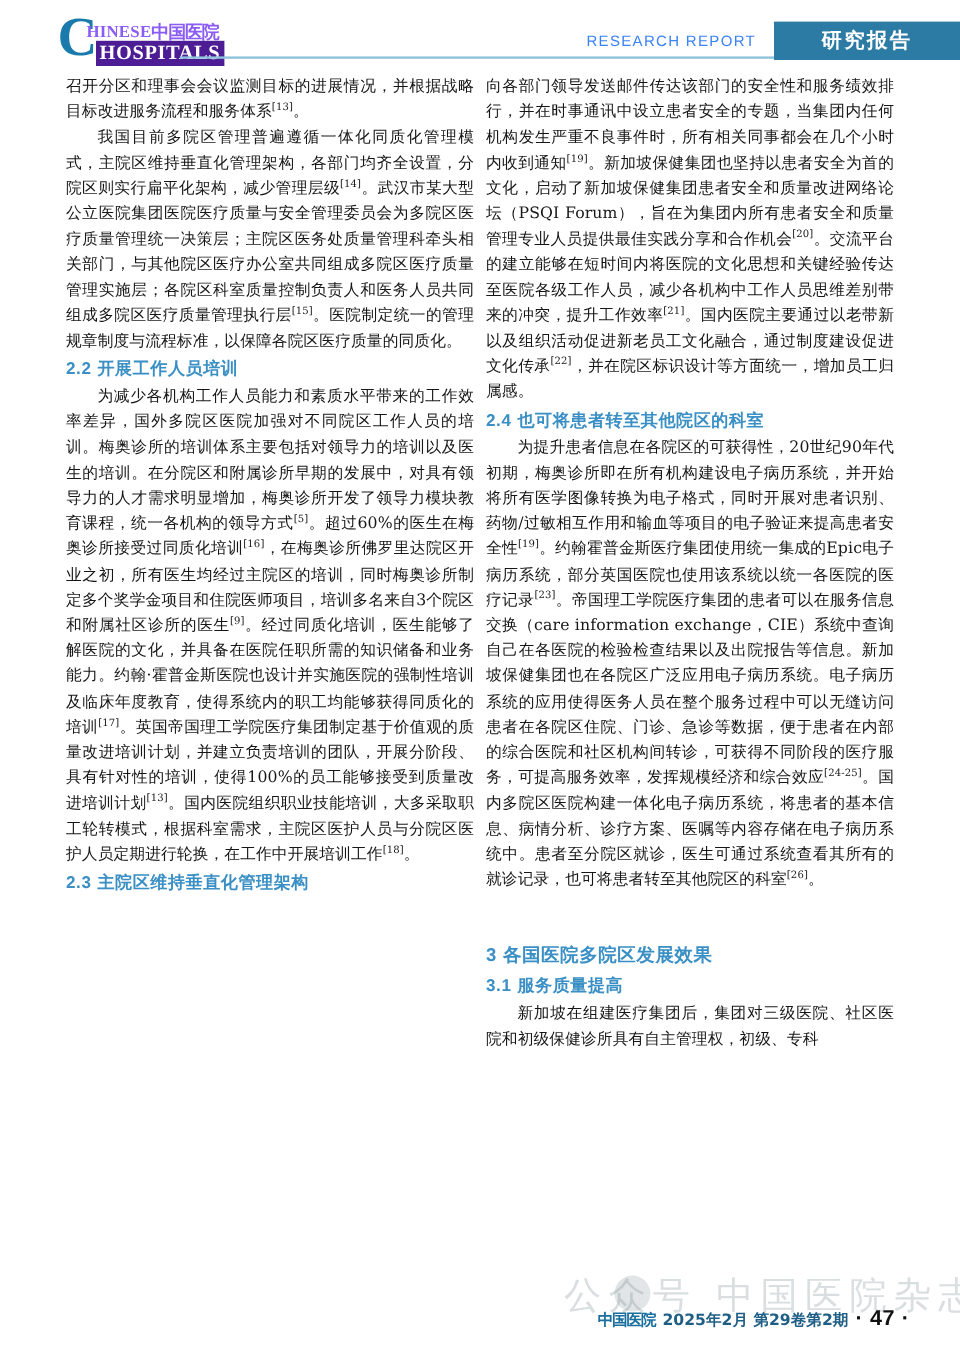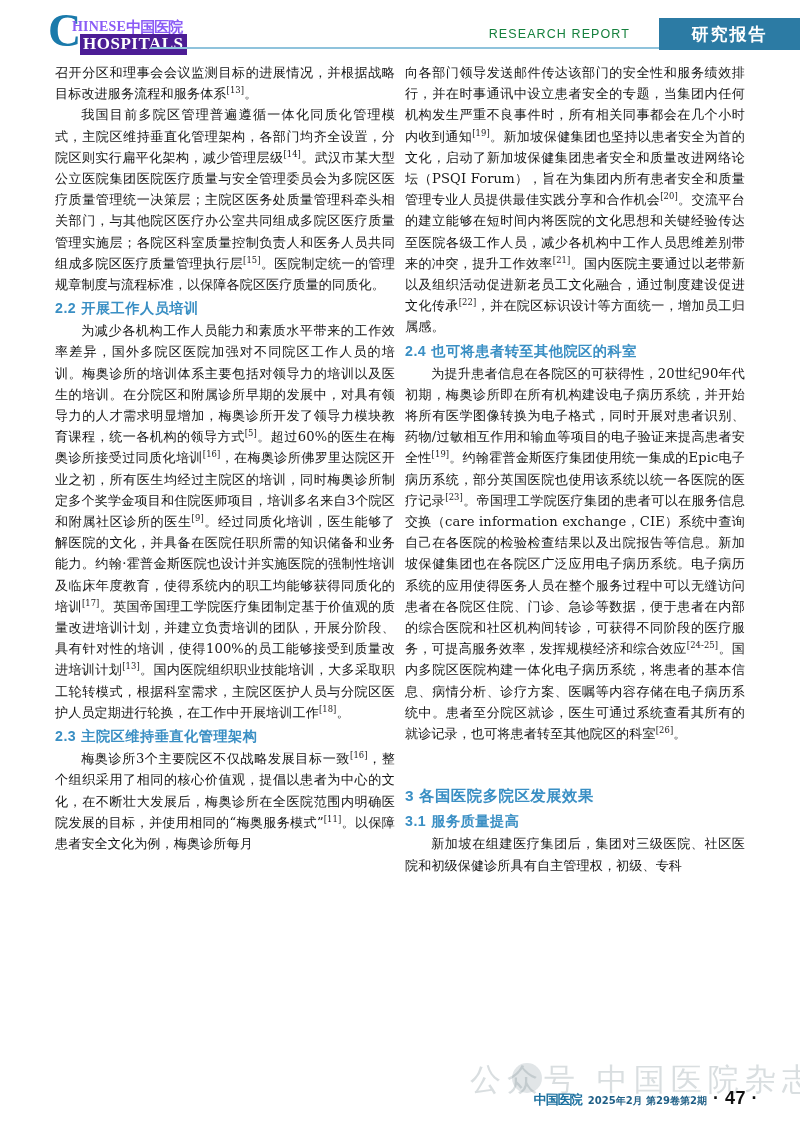--- a/index.html
+++ b/index.html
@@ -94,29 +94,29 @@
     background: #8fc3dc;
   }
 
   .header-en {
     position: absolute;
     right: 170px;
     top: 27px;
     font-family: "Liberation Sans", sans-serif;
     font-size: 12.5px;
     letter-spacing: 1.1px;
-    color: #15803d;
+    color: #3b82f6;
     white-space: nowrap;
   }
 
   .header-badge {
     position: absolute;
     right: 0px;
     top: 18px;
-    width: 141px;
+    width: 155px;
     height: 32px;
     background: #2c7ba4;
   }
   .header-badge span {
     display: block;
     text-align: center;
     line-height: 32px;
     color: #ffffff;
     font-family: "DejaVu Sans", sans-serif;
     font-weight: 700;
@@ -195,21 +195,21 @@
   }
   .footer-logo {
     font-family: "DejaVu Sans", sans-serif;
     font-size: 13px;
     font-weight: 700;
     color: #1a6f9e;
     letter-spacing: -1px;
   }
   .footer-meta {
     font-family: "DejaVu Sans", sans-serif;
-    font-size: 10px;
+    font-size: 13px;
     font-weight: 700;
     color: #1f5f86;
     letter-spacing: 0px;
     margin-top: 40px;
   }
   .footer-page {
     font-family: "Liberation Sans", sans-serif;
     font-size: 18px;
     font-weight: 700;
     color: #111111;
@@ -268,21 +268,20 @@
       <p class="body"><span>召开分区和理事会会议监测目标的进展情况，并根据战略目标改进服务流程和服务体系</span><sup class="ref">[13]</sup><span>。</span></p>
 
       <p class="body indent"><span>我国目前多院区管理普遍遵循一体化同质化管理模式，主院区维持垂直化管理架构，各部门均齐全设置，分院区则实行扁平化架构，减少管理层级</span><sup class="ref">[14]</sup><span>。武汉市某大型公立医院集团医院医疗质量与安全管理委员会为多院区医疗质量管理统一决策层；主院区医务处质量管理科牵头相关部门，与其他院区医疗办公室共同组成多院区医疗质量管理实施层；各院区科室质量控制负责人和医务人员共同组成多院区医疗质量管理执行层</span><sup class="ref">[15]</sup><span>。医院制定统一的管理规章制度与流程标准，以保障各院区医疗质量的同质化。</span></p>
 
       <h3 class="sec"><span class="sec-num">2.2</span><span>开展工作人员培训</span></h3>
 
       <p class="body indent"><span>为减少各机构工作人员能力和素质水平带来的工作效率差异，国外多院区医院加强对不同院区工作人员的培训。梅奥诊所的培训体系主要包括对领导力的培训以及医生的培训。在分院区和附属诊所早期的发展中，对具有领导力的人才需求明显增加，梅奥诊所开发了领导力模块教育课程，统一各机构的领导方式</span><sup class="ref">[5]</sup><span>。超过60%的医生在梅奥诊所接受过同质化培训</span><sup class="ref">[16]</sup><span>，在梅奥诊所佛罗里达院区开业之初，所有医生均经过主院区的培训，同时梅奥诊所制定多个奖学金项目和住院医师项目，培训多名来自3个院区和附属社区诊所的医生</span><sup class="ref">[9]</sup><span>。经过同质化培训，医生能够了解医院的文化，并具备在医院任职所需的知识储备和业务能力。约翰·霍普金斯医院也设计并实施医院的强制性培训及临床年度教育，使得系统内的职工均能够获得同质化的培训</span><sup class="ref">[17]</sup><span>。英国帝国理工学院医疗集团制定基于价值观的质量改进培训计划，并建立负责培训的团队，开展分阶段、具有针对性的培训，使得100%的员工能够接受到质量改进培训计划</span><sup class="ref">[13]</sup><span>。国内医院组织职业技能培训，大多采取职工轮转模式，根据科室需求，主院区医护人员与分院区医护人员定期进行轮换，在工作中开展培训工作</span><sup class="ref">[18]</sup><span>。</span></p>
 
       <h3 class="sec"><span class="sec-num">2.3</span><span>主院区维持垂直化管理架构</span></h3>
 
-      <p class="body indent"><span>梅奥诊所3个主要院区不仅战略发展目标一致</span><sup class="ref">[16]</sup><span>，整个组织采用了相同的核心价值观，提倡以患者为中心的文化，在不断壮大发展后，梅奥诊所在全医院范围内明确医院发展的目标，并使用相同的“梅奥服务模式”</span><sup class="ref">[11]</sup><span>。以保障患者安全文化为例，梅奥诊所每月</span></p>
 
     </div>
 
     <div class="col col-right">
 
       <p class="body"><span>向各部门领导发送邮件传达该部门的安全性和服务绩效排行，并在时事通讯中设立患者安全的专题，当集团内任何机构发生严重不良事件时，所有相关同事都会在几个小时内收到通知</span><sup class="ref">[19]</sup><span>。新加坡保健集团也坚持以患者安全为首的文化，启动了新加坡保健集团患者安全和质量改进网络论坛（PSQI Forum），旨在为集团内所有患者安全和质量管理专业人员提供最佳实践分享和合作机会</span><sup class="ref">[20]</sup><span>。交流平台的建立能够在短时间内将医院的文化思想和关键经验传达至医院各级工作人员，减少各机构中工作人员思维差别带来的冲突，提升工作效率</span><sup class="ref">[21]</sup><span>。国内医院主要通过以老带新以及组织活动促进新老员工文化融合，通过制度建设促进文化传承</span><sup class="ref">[22]</sup><span>，并在院区标识设计等方面统一，增加员工归属感。</span></p>
 
       <h3 class="sec"><span class="sec-num">2.4</span><span>也可将患者转至其他院区的科室</span></h3>
 
       <p class="body indent"><span>为提升患者信息在各院区的可获得性，20世纪90年代初期，梅奥诊所即在所有机构建设电子病历系统，并开始将所有医学图像转换为电子格式，同时开展对患者识别、药物/过敏相互作用和输血等项目的电子验证来提高患者安全性</span><sup class="ref">[19]</sup><span>。约翰霍普金斯医疗集团使用统一集成的Epic电子病历系统，部分英国医院也使用该系统以统一各医院的医疗记录</span><sup class="ref">[23]</sup><span>。帝国理工学院医疗集团的患者可以在服务信息交换（care information exchange，CIE）系统中查询自己在各医院的检验检查结果以及出院报告等信息。新加坡保健集团也在各院区广泛应用电子病历系统。电子病历系统的应用使得医务人员在整个服务过程中可以无缝访问患者在各院区住院、门诊、急诊等数据，便于患者在内部的综合医院和社区机构间转诊，可获得不同阶段的医疗服务，可提高服务效率，发挥规模经济和综合效应</span><sup class="ref">[24-25]</sup><span>。国内多院区医院构建一体化电子病历系统，将患者的基本信息、病情分析、诊疗方案、医嘱等内容存储在电子病历系统中。患者至分院区就诊，医生可通过系统查看其所有的就诊记录，也可将患者转至其他院区的科室</span><sup class="ref">[26]</sup><span>。</span></p>

